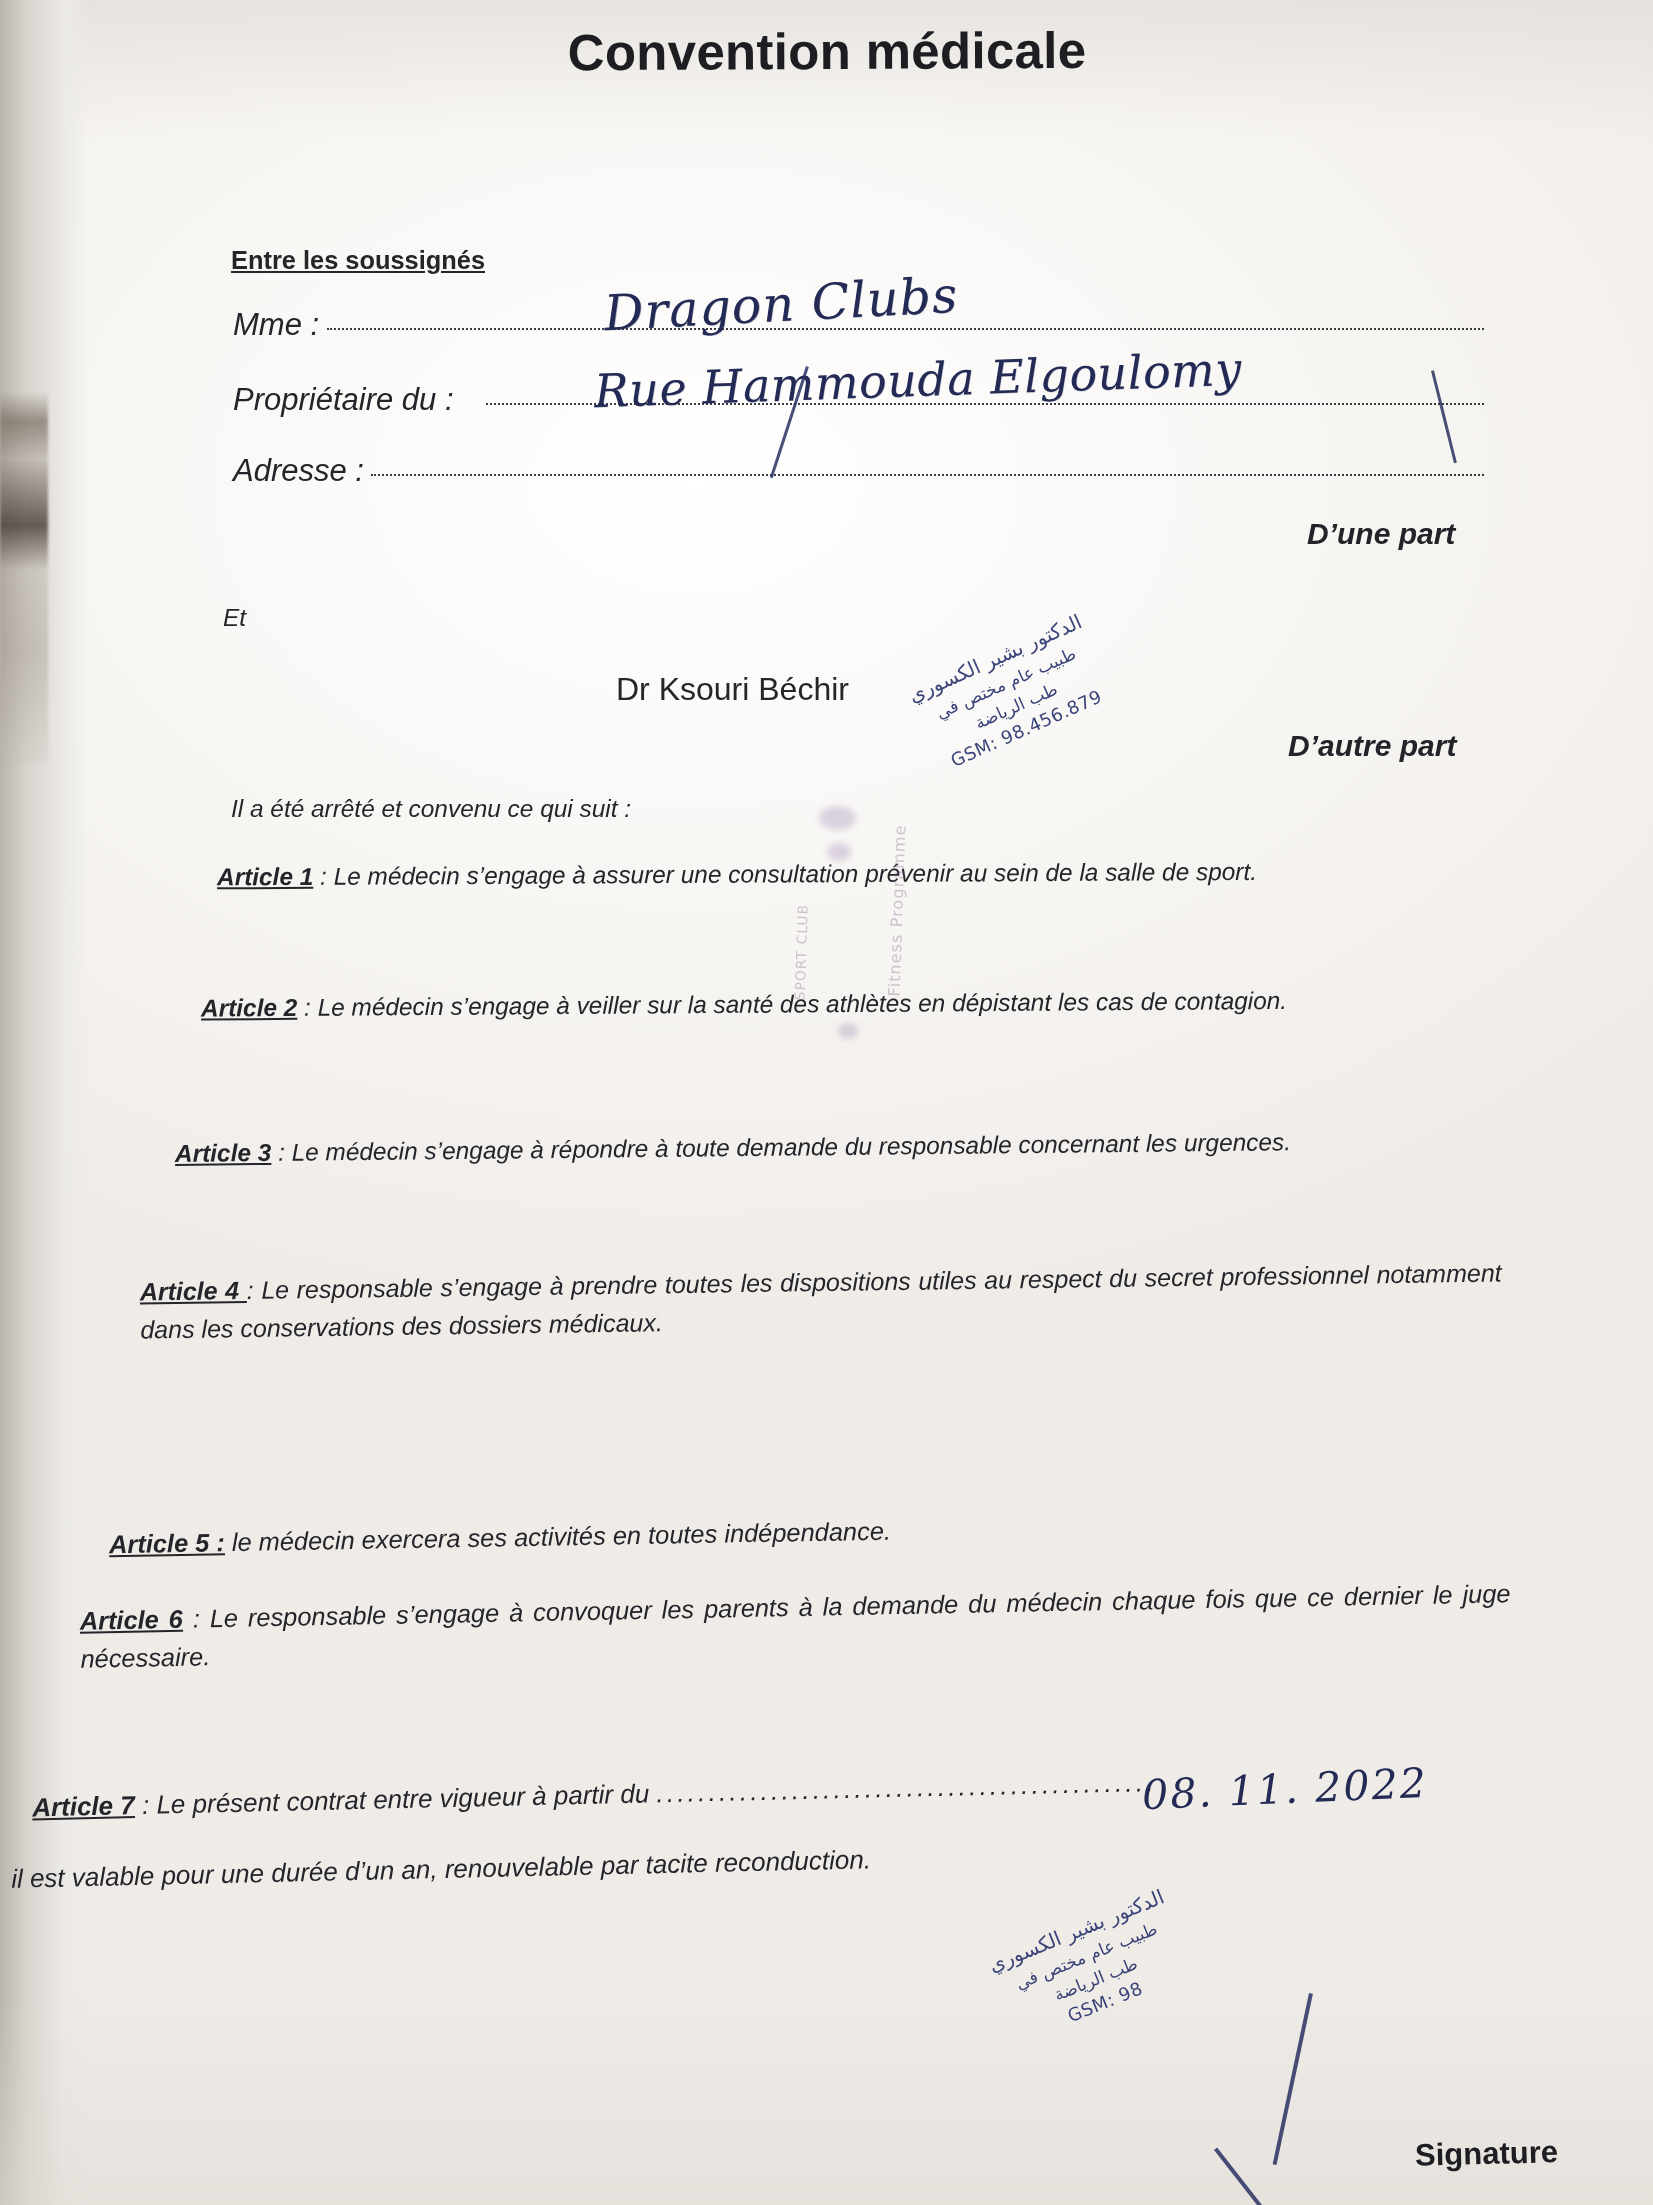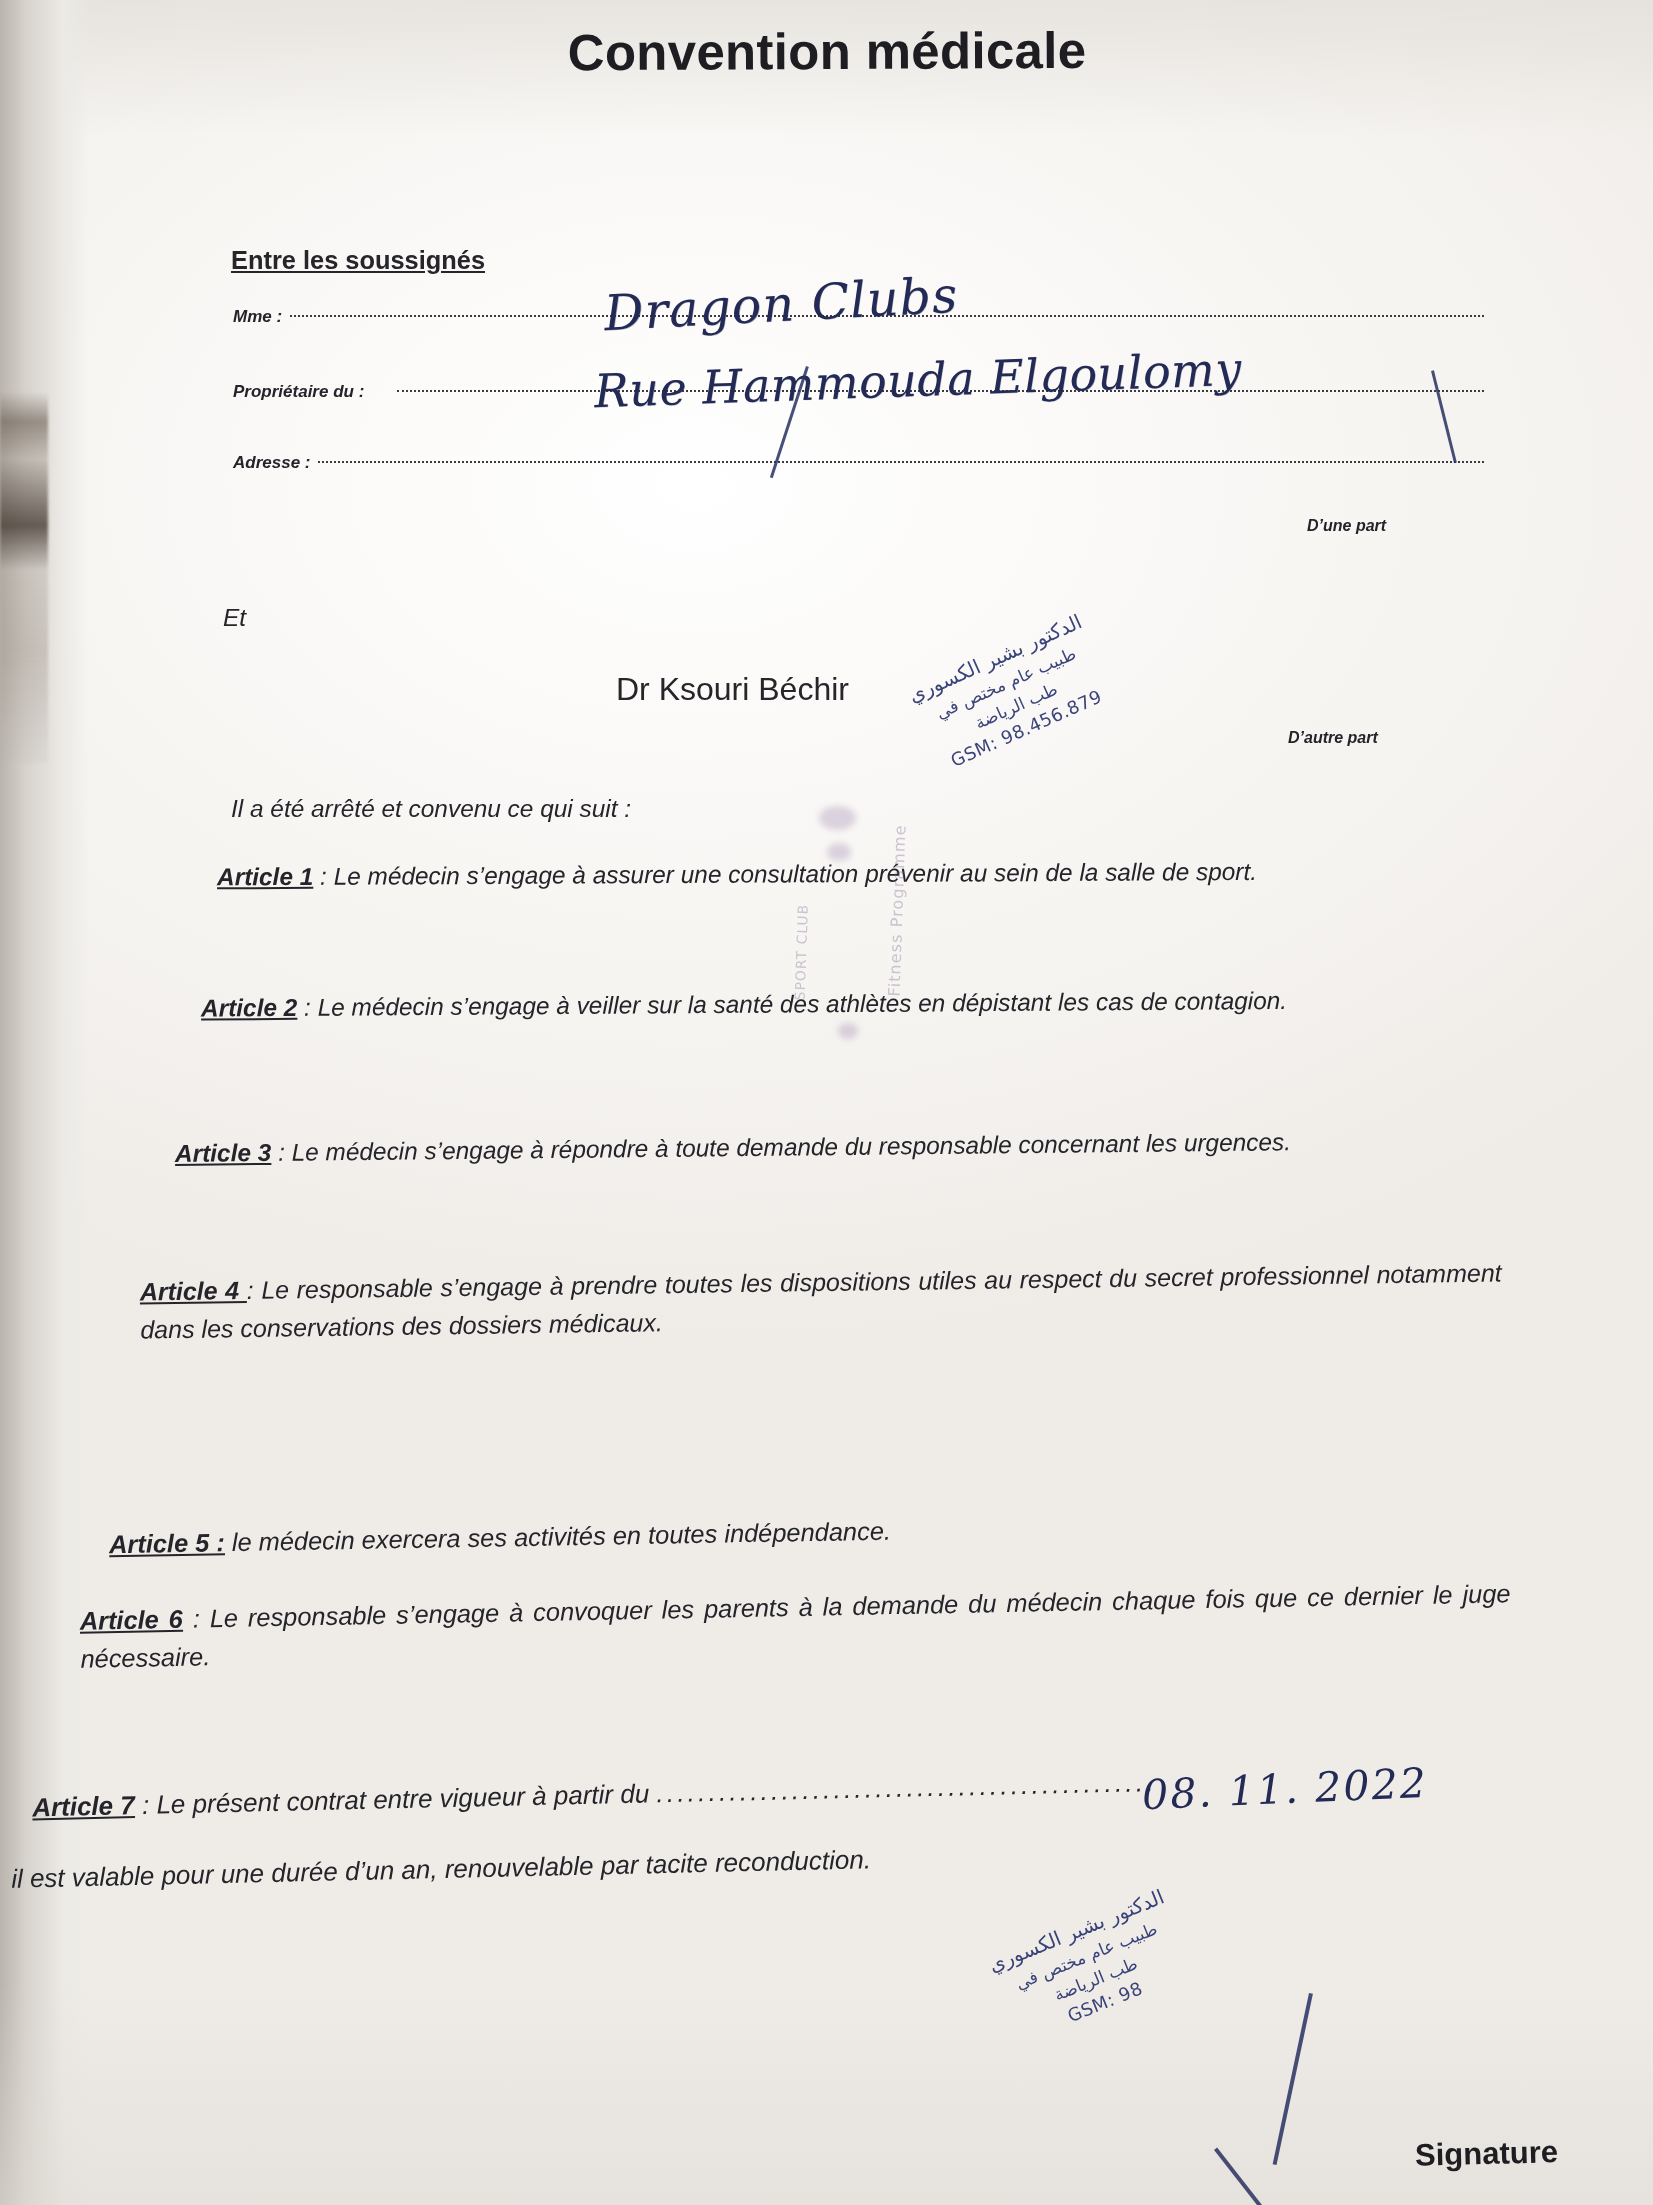--- a/index.html
+++ b/index.html
@@ -88,36 +88,35 @@
     text-decoration: underline;
     font-weight: bold;
   }
 
   .row {
     display: flex;
     align-items: baseline;
     white-space: nowrap;
   }
   .row .lbl {
-    font-size: 17px;
+    font-size: 31px;
     font-style: italic;
     color: #24242a;
-    font-weight: bold;
   }
   .dots {
     flex: 1;
     border-bottom: 2.7px dotted #3a3a40;
     margin-left: 7.4px;
     position: relative;
     top: -5.3px;
   }
 
   .right-note {
     position: absolute;
-    font-size: 16px;
+    font-size: 30px;
     font-weight: bold;
     font-style: italic;
     color: #23232a;
   }
 
   .body-text {
     position: absolute;
     font-size: 24.4px;
     font-style: italic;
     color: #24242a;

